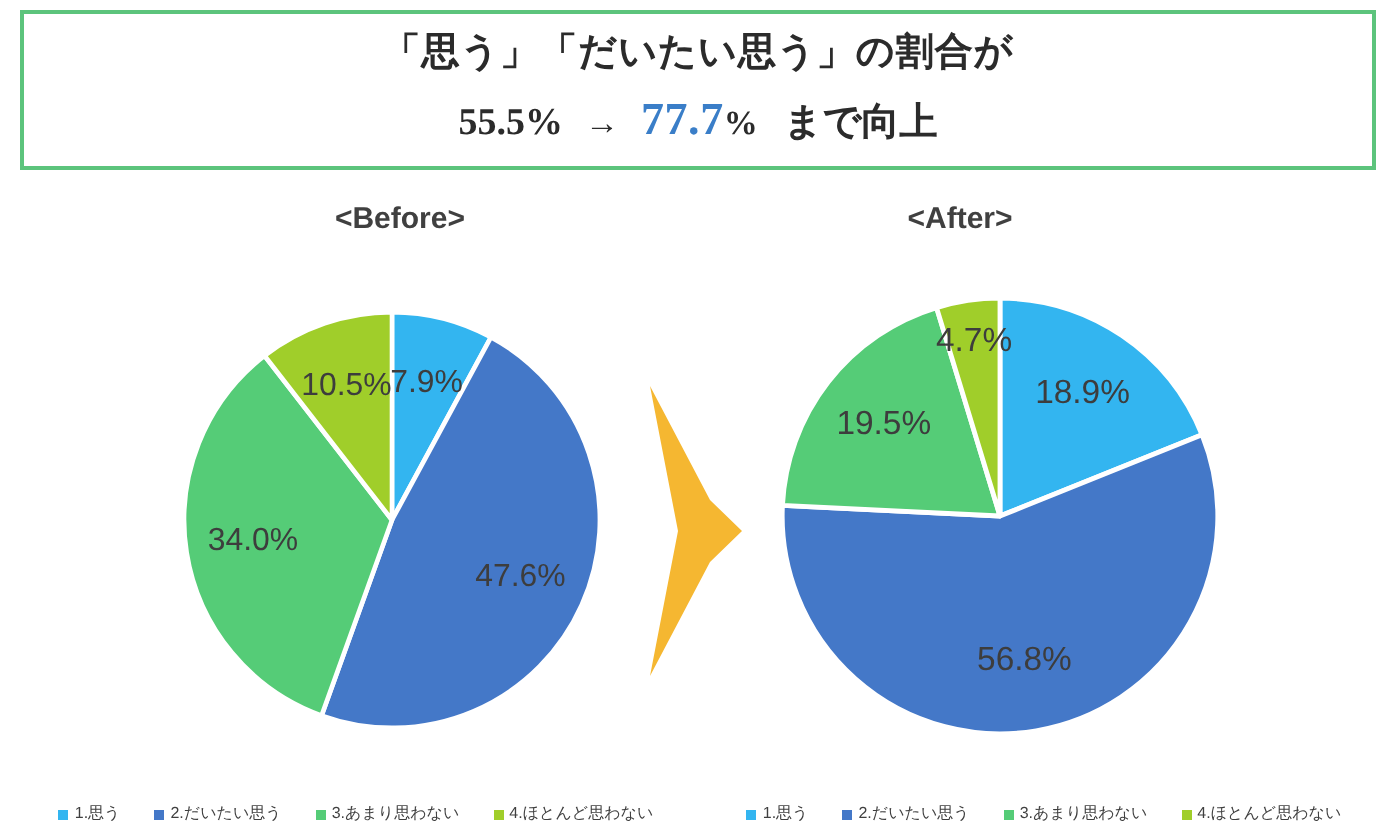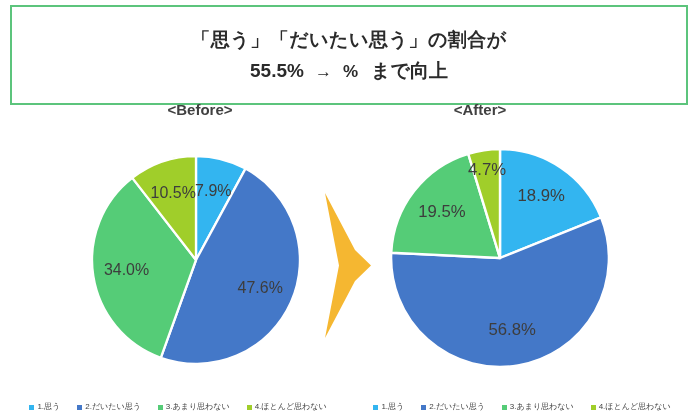--- a/index.html
+++ b/index.html
@@ -15,21 +15,21 @@
     overflow: hidden;
     position: relative;
   }
 
   
   #header-box {
     position: absolute;
     left: 10px;
     top: 5px;
     width: 678px;
-    height: 100px;
+    height: 80px;
     border: 2px solid #5cc47c;
     box-sizing: border-box;
     background: #ffffff;
     display: flex;
     flex-direction: column;
     align-items: center;
     justify-content: center;
   }
   #headline-1 {
     font-size: 19px;
@@ -41,20 +41,21 @@
   }
   #headline-2 {
     margin-top: 7px;
     font-size: 19px;
     font-weight: bold;
     color: #2b2b2b;
     line-height: 1.25;
     white-space: nowrap;
     display: flex;
     align-items: baseline;
+    font-family: Liberation Serif, serif;
   }
   .stat-before { font-size: 19px; font-weight: bold; color: #2b2b2b; }
   .arrow-glyph { font-size: 17px; font-weight: normal; color: #2b2b2b; margin: 0 11px; }
   .stat-after-num {
     font-size: 23px;
     font-weight: bold;
     color: #3a7ec8;
     letter-spacing: 0.3px;
   }
   .stat-after-pct { font-size: 17px; font-weight: bold; color: #2b2b2b; }
@@ -126,20 +127,21 @@
   }
 </style>
 </head>
 <body>
 
 <div id="header-box" style="border-color: rgb(92, 196, 124);">
   <div id="headline-1">「思う」「だいたい思う」の割合が</div>
   <div id="headline-2">
     <span class="stat-before">55.5%</span>
     <span class="arrow-glyph">→</span>
+    <span class="stat-after-num" style="color: rgb(58, 126, 200);">77.7</span>
     <span class="stat-after-pct">%</span>
     <span class="stat-tail">まで向上</span>
   </div>
 </div>
 
 <div class="chart-title" id="title-before">&lt;Before&gt;</div>
 <div class="chart-title" id="title-after">&lt;After&gt;</div>
 
 <div class="pie-wrap" id="pie-before-wrap">
   <svg class="pie-svg" viewBox="0 0 100 100">

